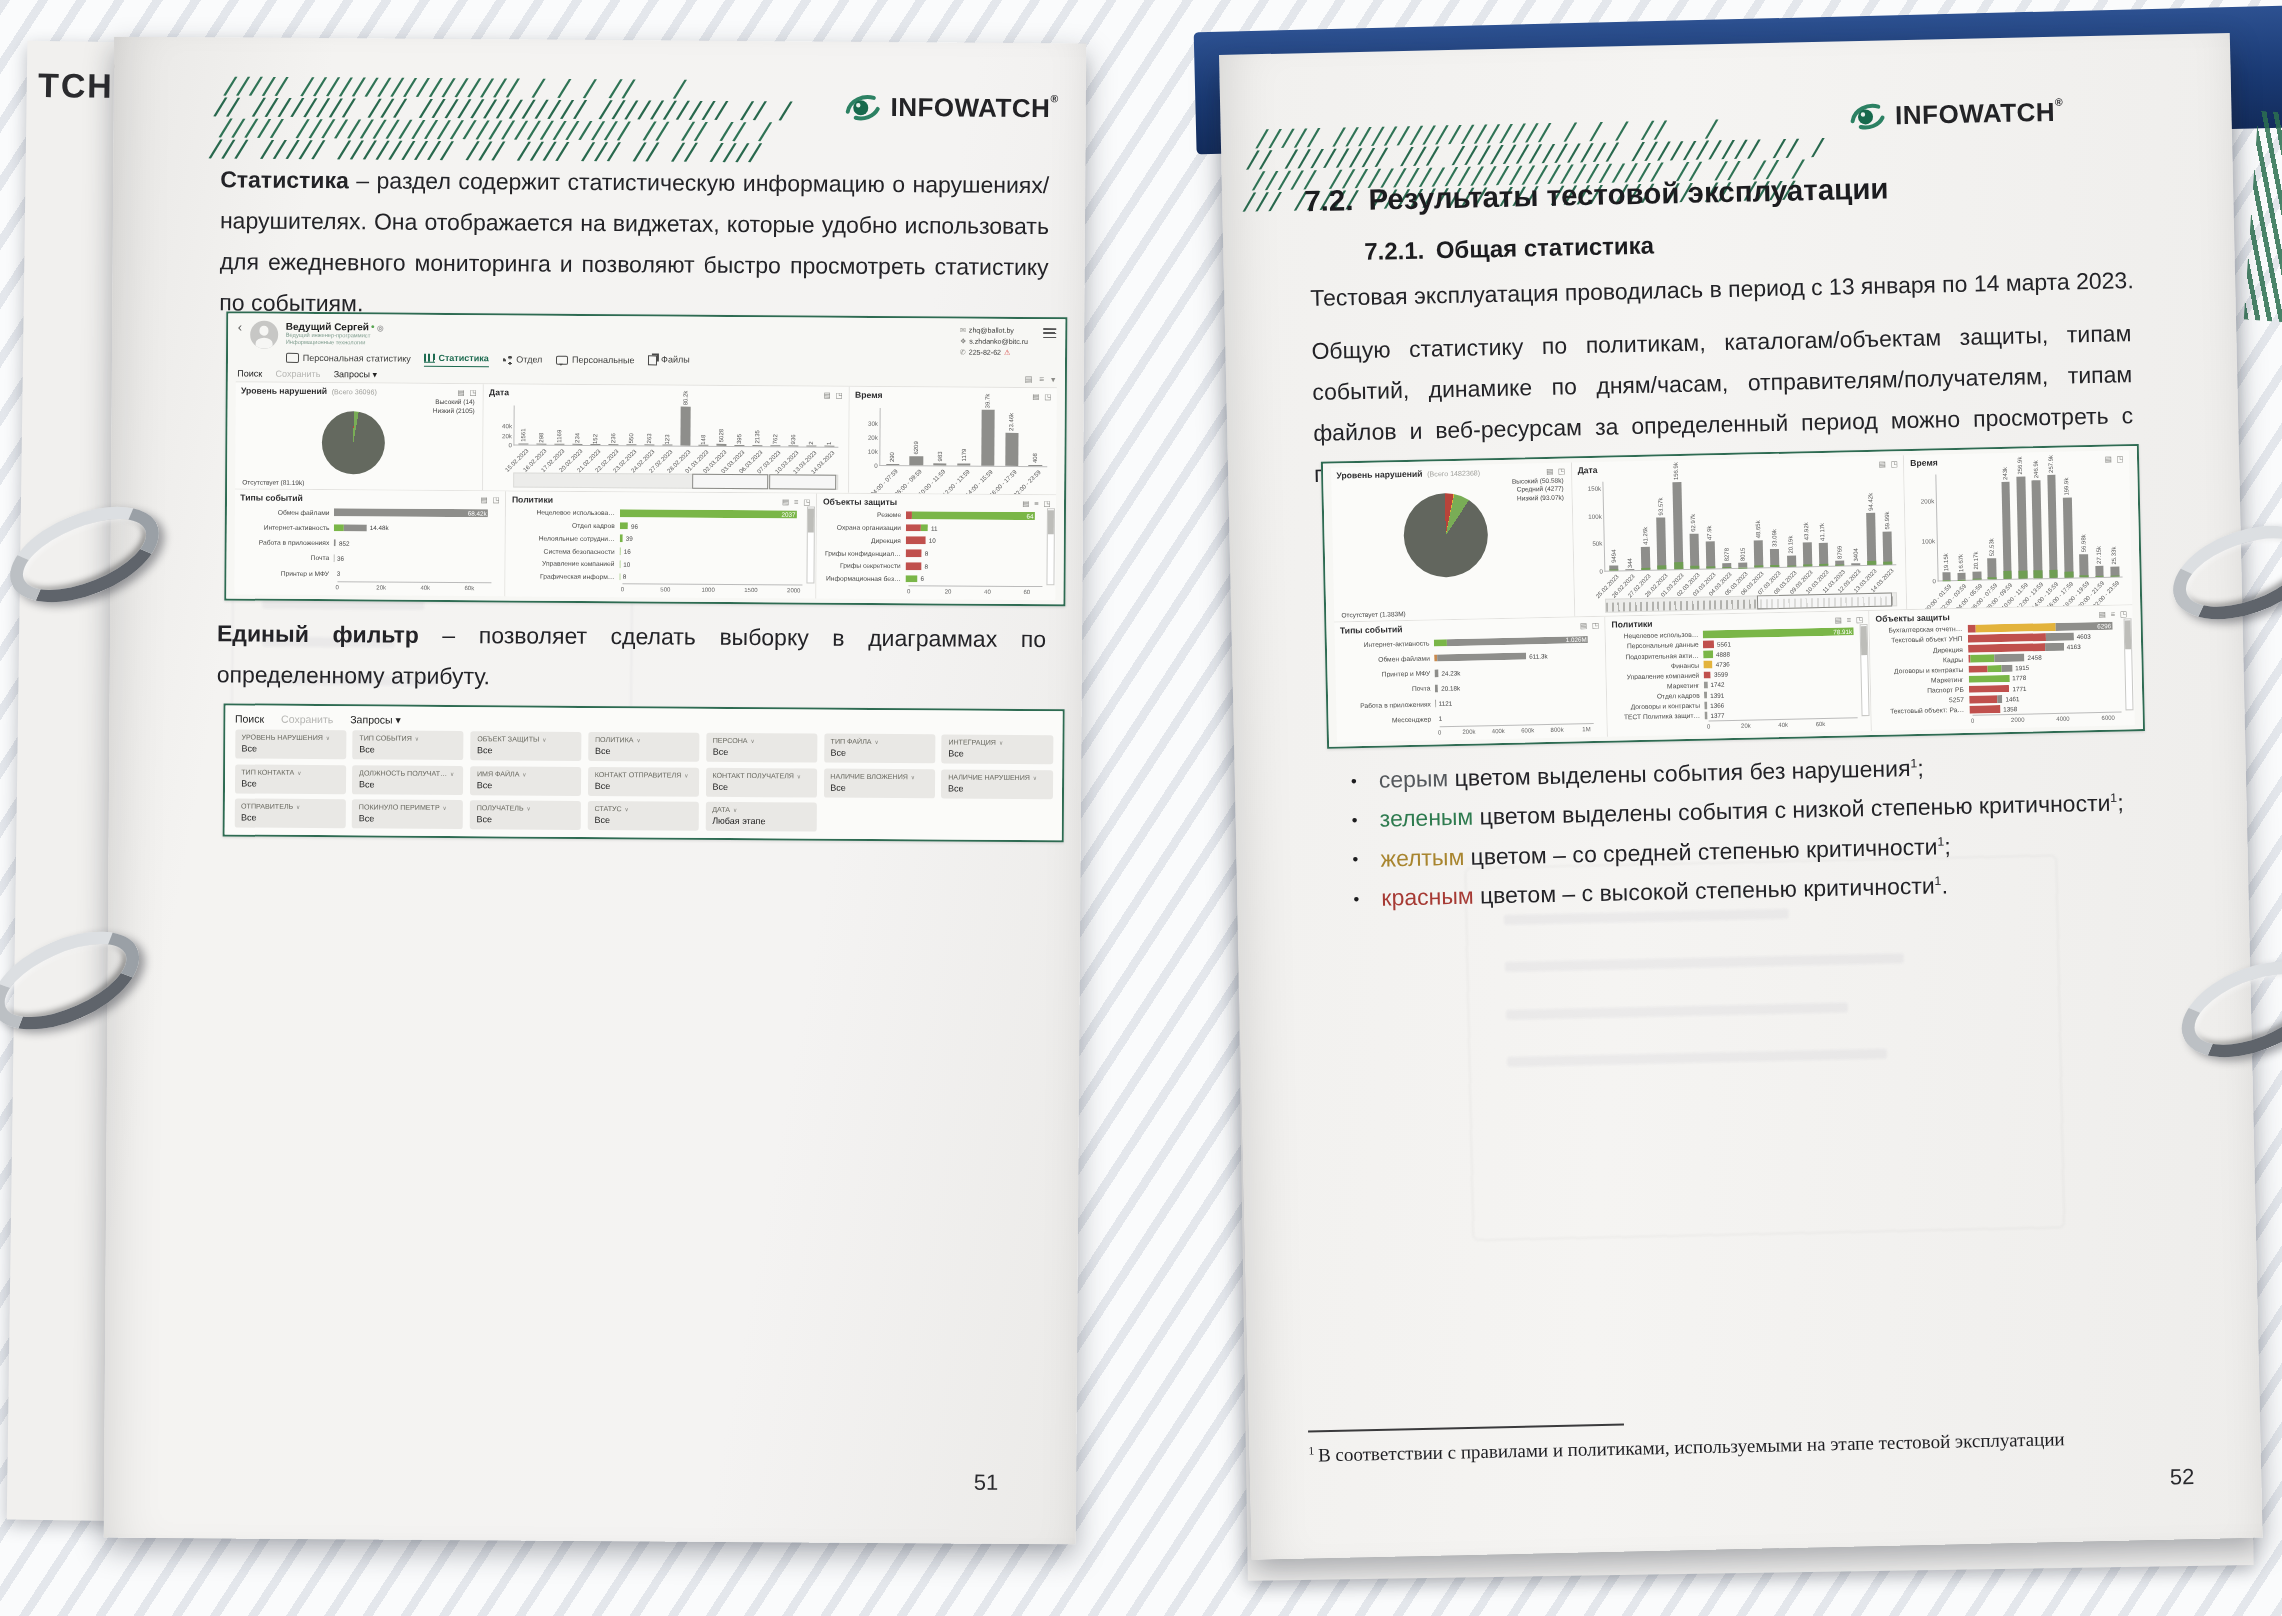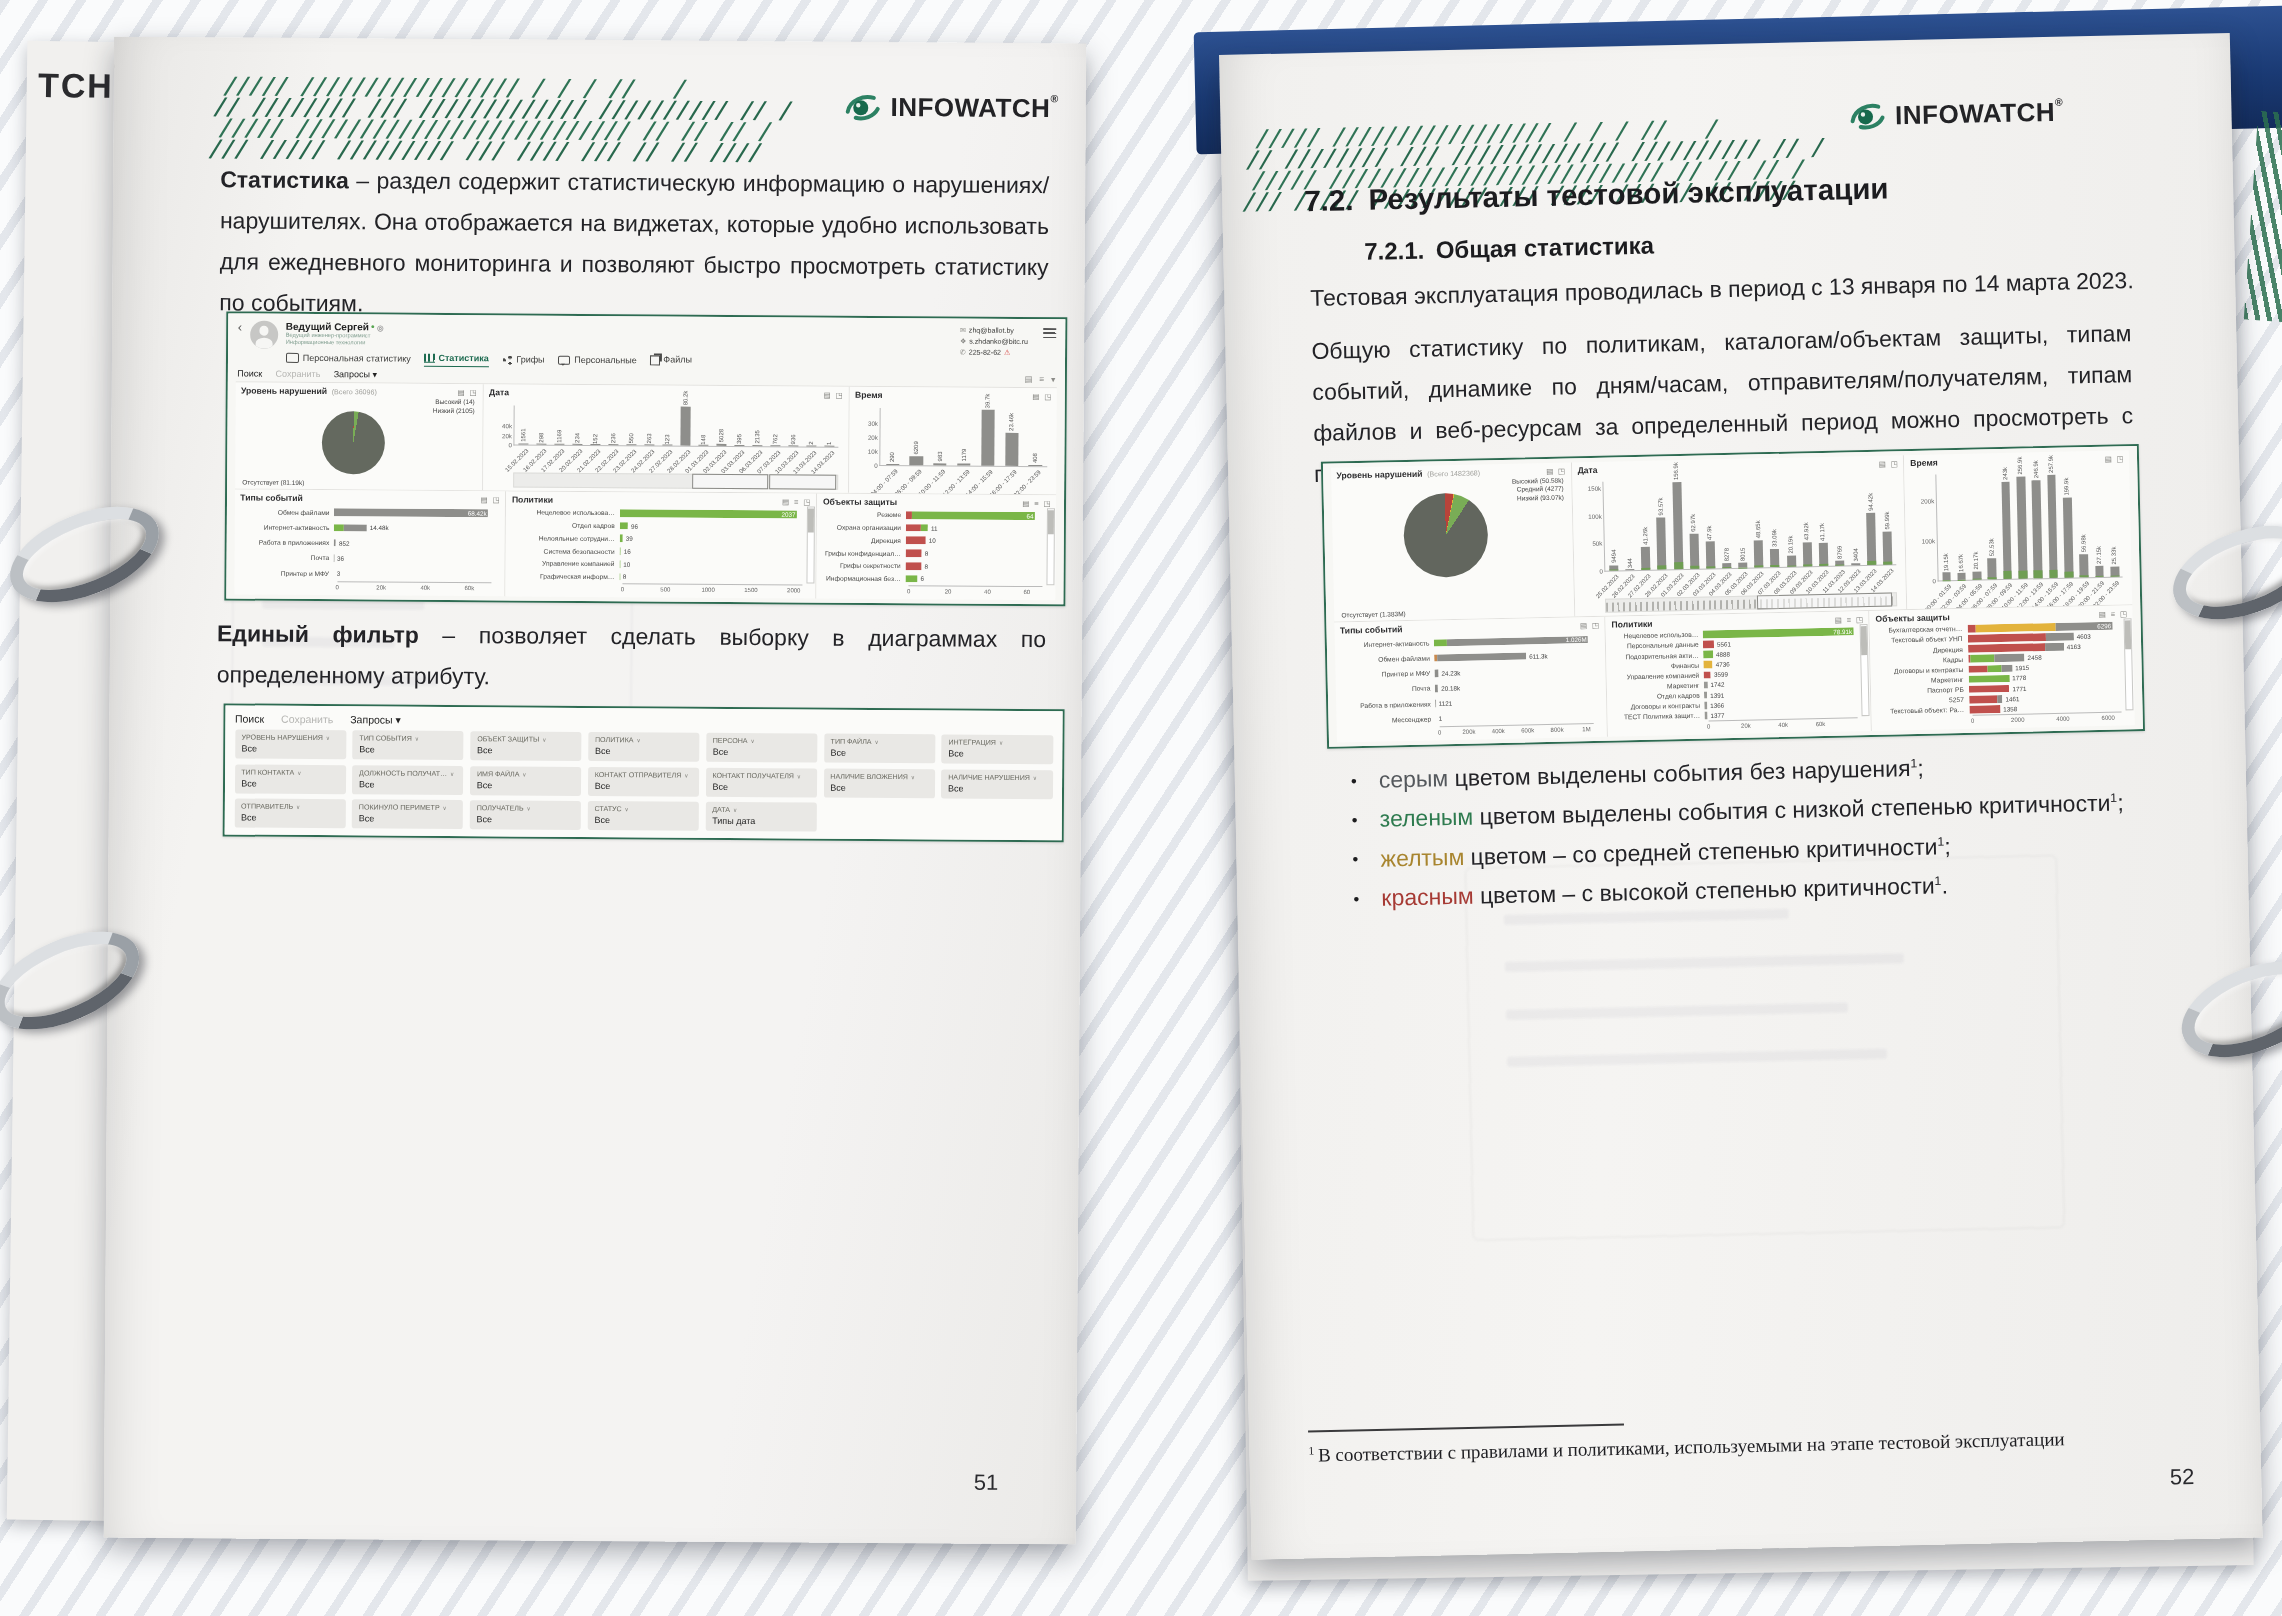--- a/index.html
+++ b/index.html
@@ -179,21 +179,21 @@
                 <span class="tab">
                   <span class="ti ti-card"></span>
                   <span>Персональная статистику</span>
                 </span>
                 <span class="tab active">
                   <span class="ti ti-bars"></span>
                   <span>Статистика</span>
                 </span>
                 <span class="tab">
                   <span class="ti ti-graph"></span>
-                  <span>Грифы</span>
+                  <span>Отдел</span>
                 </span>
                 <span class="tab">
                   <span class="ti ti-comment"></span>
                   <span>Персональные</span>
                 </span>
                 <span class="tab">
                   <span class="ti ti-files"></span>
                   <span>Файлы</span>
                 </span>
               </div>
@@ -700,21 +700,21 @@
               <div class="chip">
                 <div class="fc-lab">ПОЛУЧАТЕЛЬ <span class="ch">∨</span></div>
                 <div class="fc-val">Все</div>
               </div>
               <div class="chip">
                 <div class="fc-lab">СТАТУС <span class="ch">∨</span></div>
                 <div class="fc-val">Все</div>
               </div>
               <div class="chip">
                 <div class="fc-lab">ДАТА <span class="ch">∨</span></div>
-                <div class="fc-val">Типы дата</div>
+                <div class="fc-val">Любая этапе</div>
               </div>
               <div class="chip hidden"></div>
               <div class="chip hidden"></div>
             </div>
           </div>
         </div>
     </div>
 
     <div class="pagenum" style="right:78px;bottom:48px;">51</div>
   </section>

